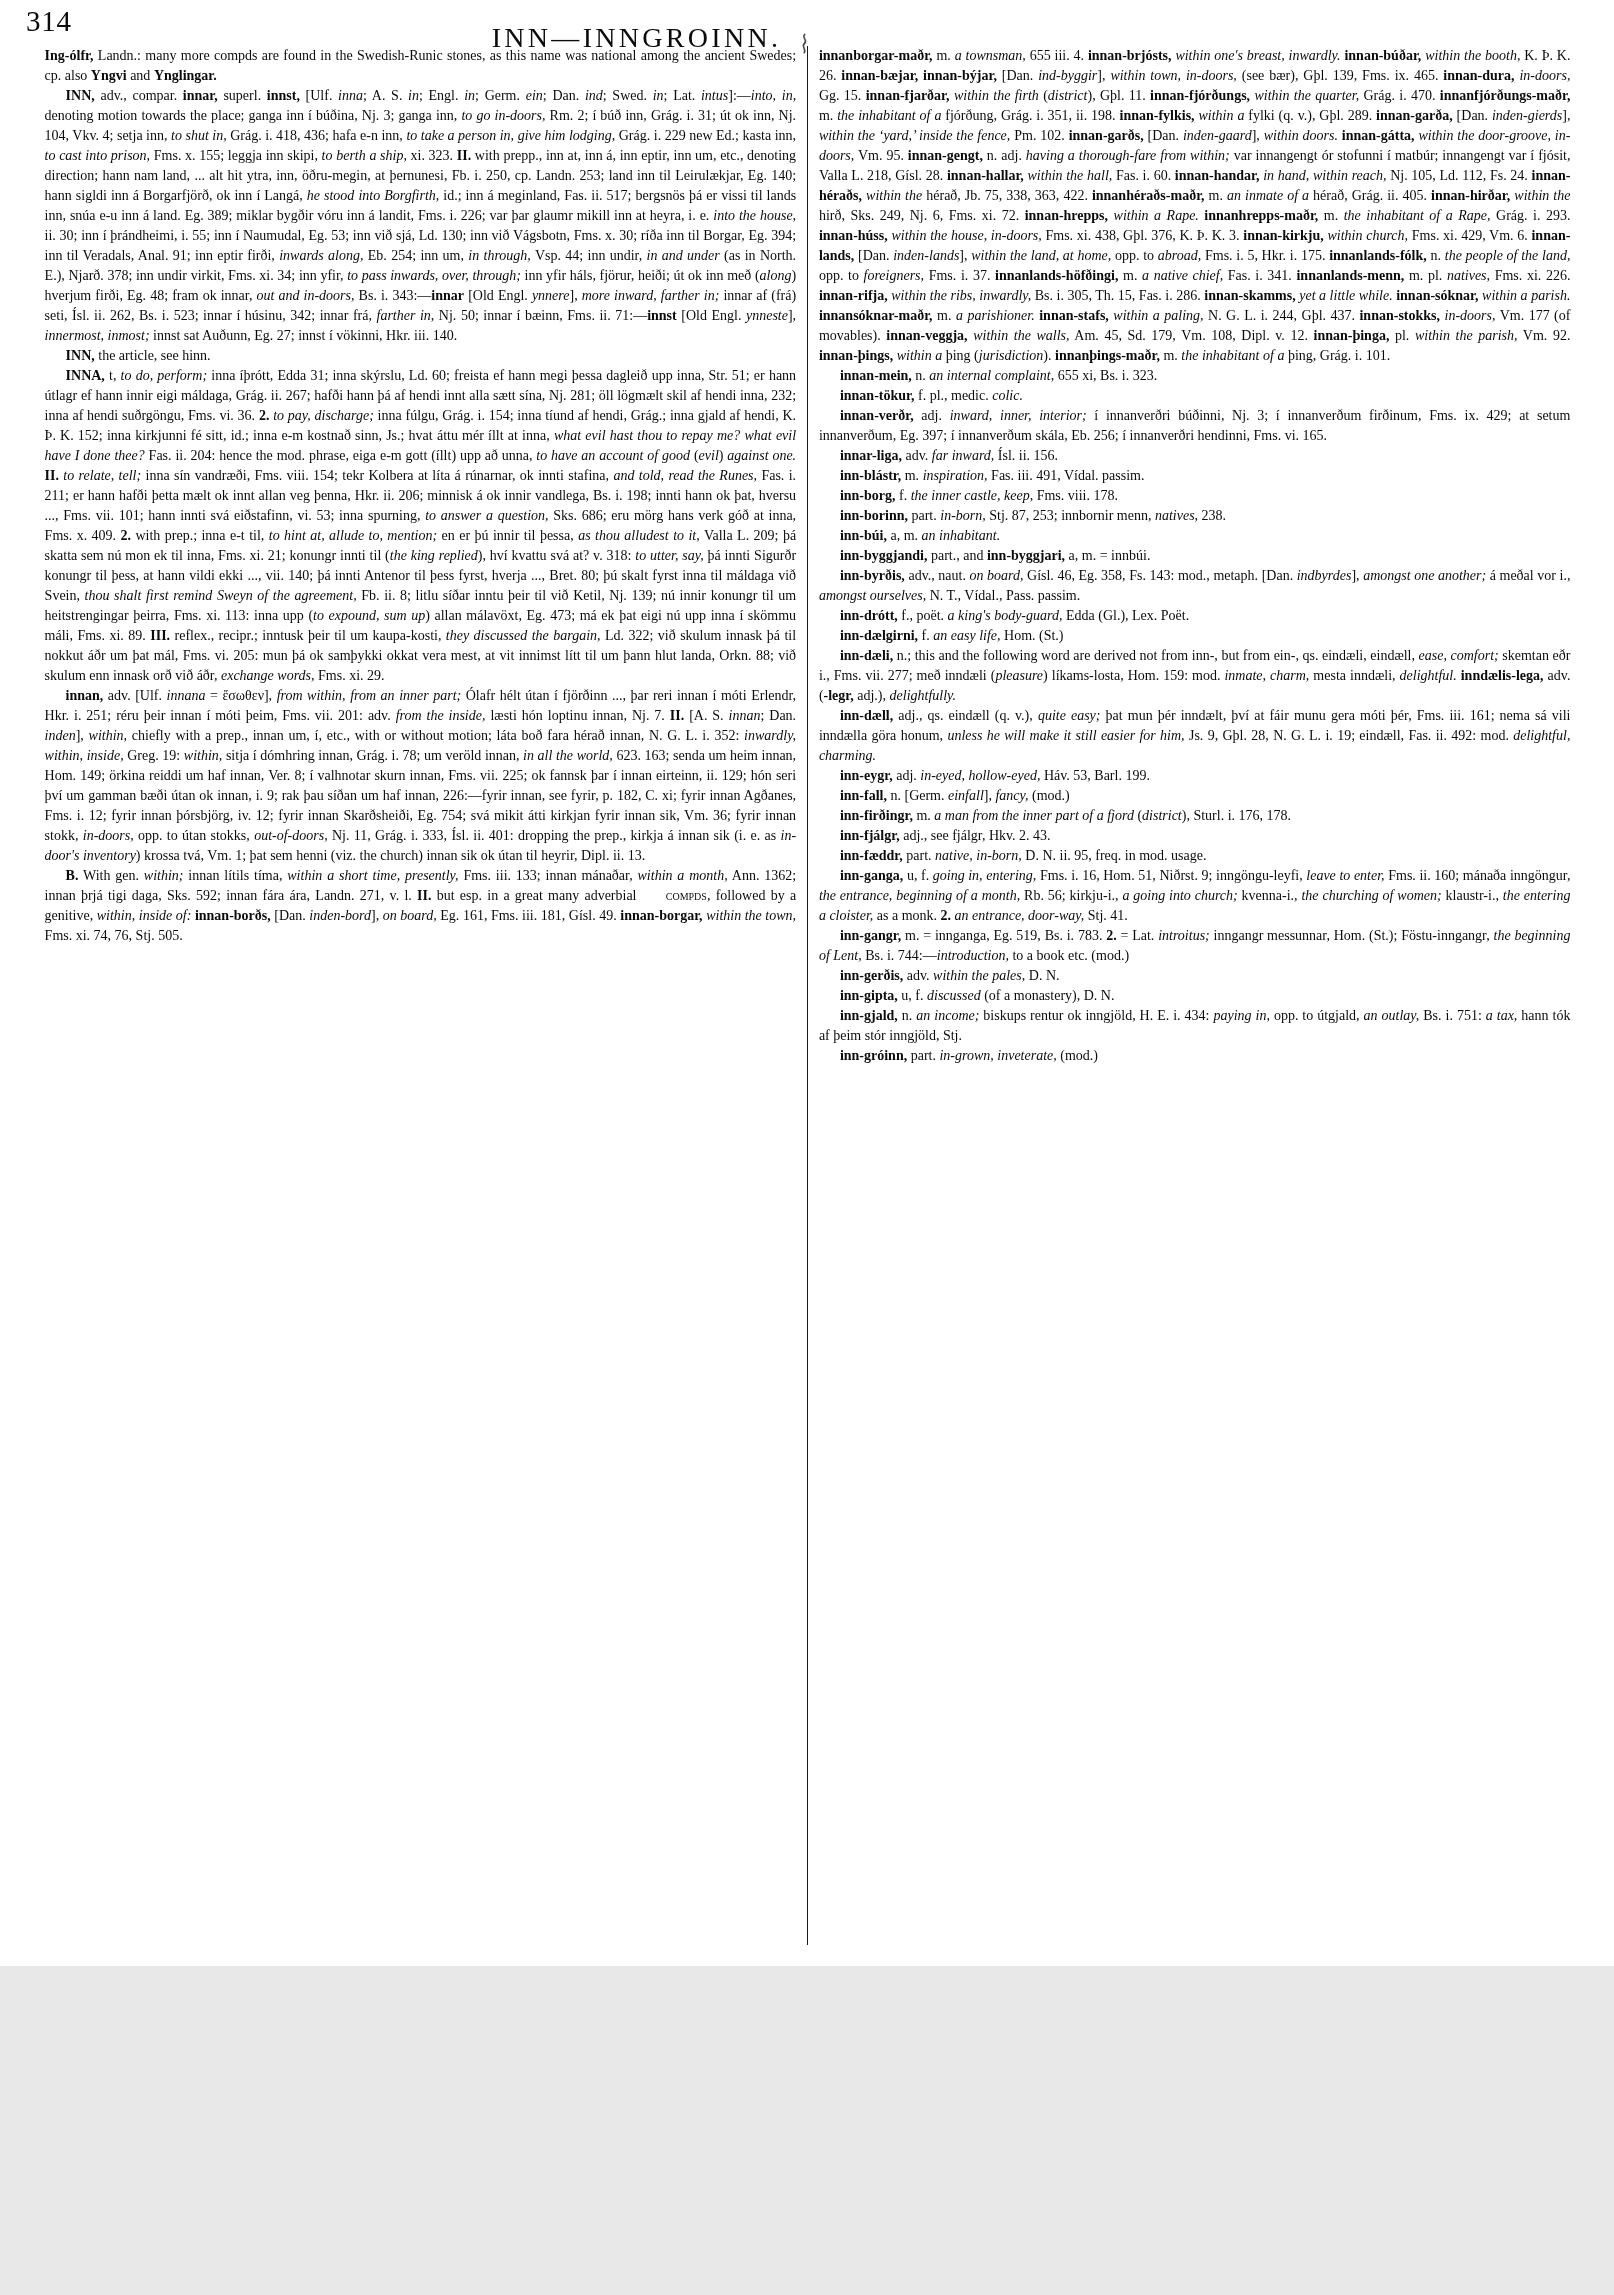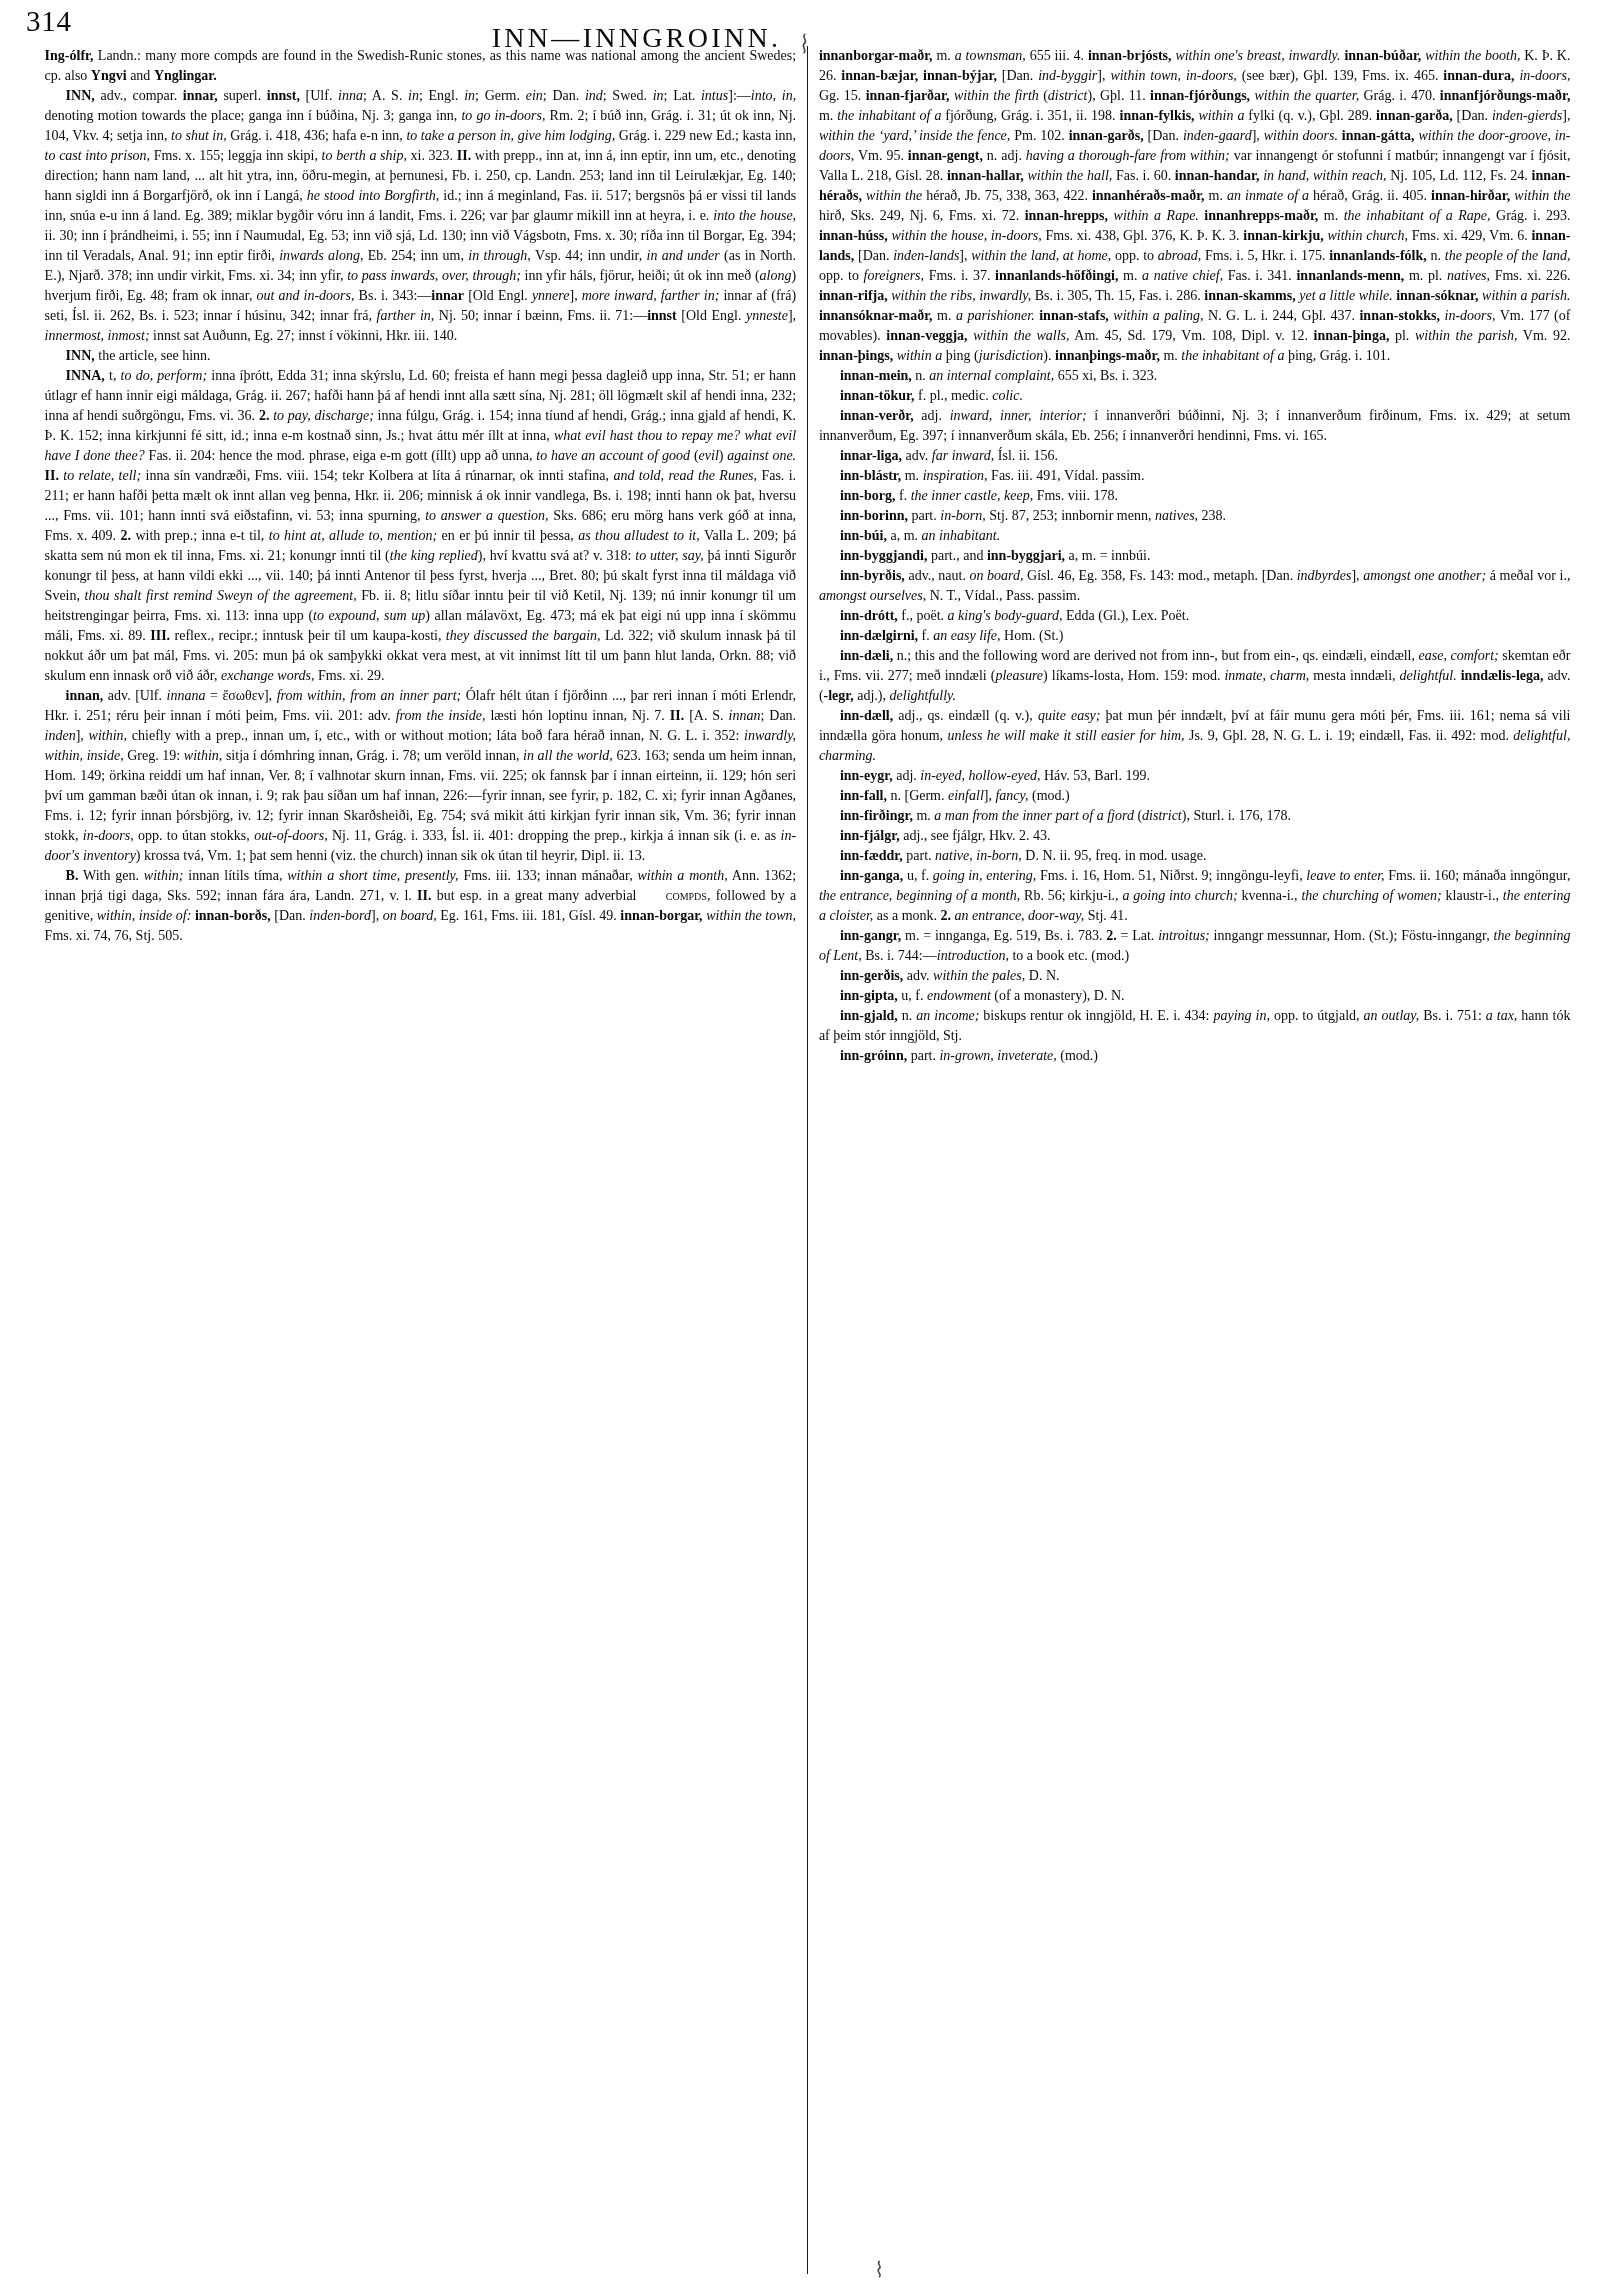--- a/index.html
+++ b/index.html
@@ -1,18 +1,18 @@
 <!DOCTYPE html>
 <html style="font-size:13px"><head>
 <meta charset="utf-8">
 <style>
   html,body{margin:0;padding:0;background:#e8e8e8;}
   .page{
     position:relative;
-    width:1614px;height:2295px;
+    width:1614px;height:1966px;
     margin:0 auto;
     background:#ffffff;
     color:#0b0b0b;
     font-family:"Liberation Serif", serif;
   }
   .pageno{
     position:absolute;left:26px;top:4.9px;
     font-size:29px;letter-spacing:0.8px;
   }
   .running-title{
@@ -83,21 +83,21 @@
         <p class="par"><b>inn-dæli,</b> n.; this and the following word are derived not from inn-, but from ein-, qs. eindæli, eindæll, <i>ease, comfort;</i> skemtan eðr i., Fms. vii. 277; með inndæli (<i>pleasure</i>) líkams-losta, Hom. 159: mod. <i>inmate, charm,</i> mesta inndæli, <i>delightful.</i> <b>inndælis-lega,</b> adv. (<b>-legr,</b> adj.), <i>delightfully.</i></p>
         <p class="par"><b>inn-dæll,</b> adj., qs. eindæll (q. v.), <i>quite easy;</i> þat mun þér inndælt, því at fáir munu gera móti þér, Fms. iii. 161; nema sá vili inndælla göra honum, <i>unless he will make it still easier for him,</i> Js. 9, Gþl. 28, N. G. L. i. 19; eindæll, Fas. ii. 492: mod. <i>delightful, charming.</i></p>
         <p class="par"><b>inn-eygr,</b> adj. <i>in-eyed, hollow-eyed,</i> Háv. 53, Barl. 199.</p>
         <p class="par"><b>inn-fall,</b> n. [Germ. <i>einfall</i>], <i>fancy,</i> (mod.)</p>
         <p class="par"><b>inn-firðingr,</b> m. <i>a man from the inner part of a fjord</i> (<i>district</i>), Sturl. i. 176, 178.</p>
         <p class="par"><b>inn-fjálgr,</b> adj., see fjálgr, Hkv. 2. 43.</p>
         <p class="par"><b>inn-fæddr,</b> part. <i>native, in-born,</i> D. N. ii. 95, freq. in mod. usage.</p>
         <p class="par"><b>inn-ganga,</b> u, f. <i>going in, entering,</i> Fms. i. 16, Hom. 51, Niðrst. 9; inngöngu-leyfi, <i>leave to enter,</i> Fms. ii. 160; mánaða inngöngur, <i>the entrance, beginning of a month,</i> Rb. 56; kirkju-i., <i>a going into church;</i> kvenna-i., <i>the churching of women;</i> klaustr-i., <i>the entering a cloister,</i> as a monk. <b>2.</b> <i>an entrance, door-way,</i> Stj. 41.</p>
         <p class="par"><b>inn-gangr,</b> m. = innganga, Eg. 519, Bs. i. 783. <b>2.</b> = Lat. <i>introitus;</i> inngangr messunnar, Hom. (St.); Föstu-inngangr, <i>the beginning of Lent,</i> Bs. i. 744:—<i>introduction,</i> to a book etc. (mod.)</p>
         <p class="par"><b>inn-gerðis,</b> adv. <i>within the pales,</i> D. N.</p>
-        <p class="par"><b>inn-gipta,</b> u, f. <i>endowment</i> (of a monastery), D. N.</p>
+        <p class="par"><b>inn-gipta,</b> u, f. <i>discussed</i> (of a monastery), D. N.</p>
         <p class="par"><b>inn-gjald,</b> n. <i>an income;</i> biskups rentur ok inngjöld, H. E. i. 434: <i>paying in,</i> opp. to útgjald, <i>an outlay,</i> Bs. i. 751: <i>a tax,</i> hann tók af þeim stór inngjöld, Stj.</p>
         <p class="par"><b>inn-gróinn,</b> part. <i>in-grown, inveterate,</i> (mod.)</p>
       </div>
   </div>
 
   <span class="pmark bottom">
     <svg width="11.4" height="18" viewBox="0 0 14 22">
         <path d="M7 1 C2 4 11 8 6 11 C2 14 11 18 6 21" stroke="#222" fill="none" stroke-width="2"></path>
       </svg>
   </span>

